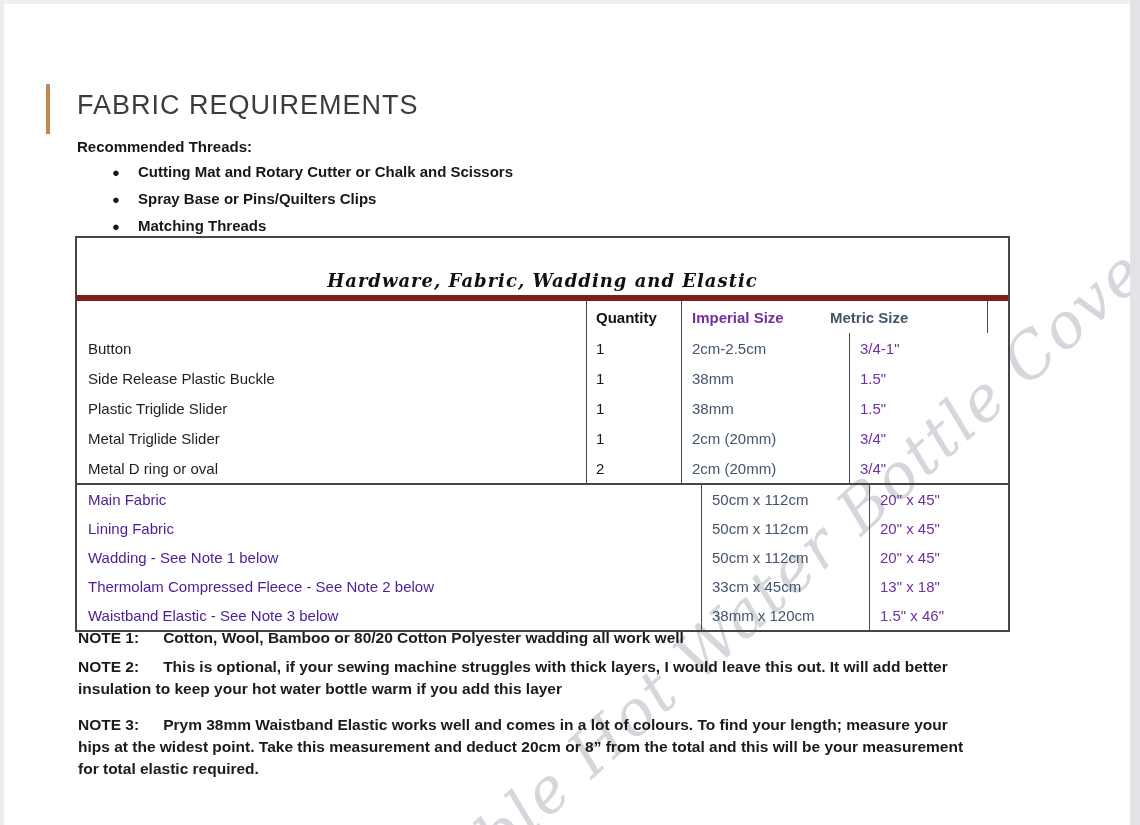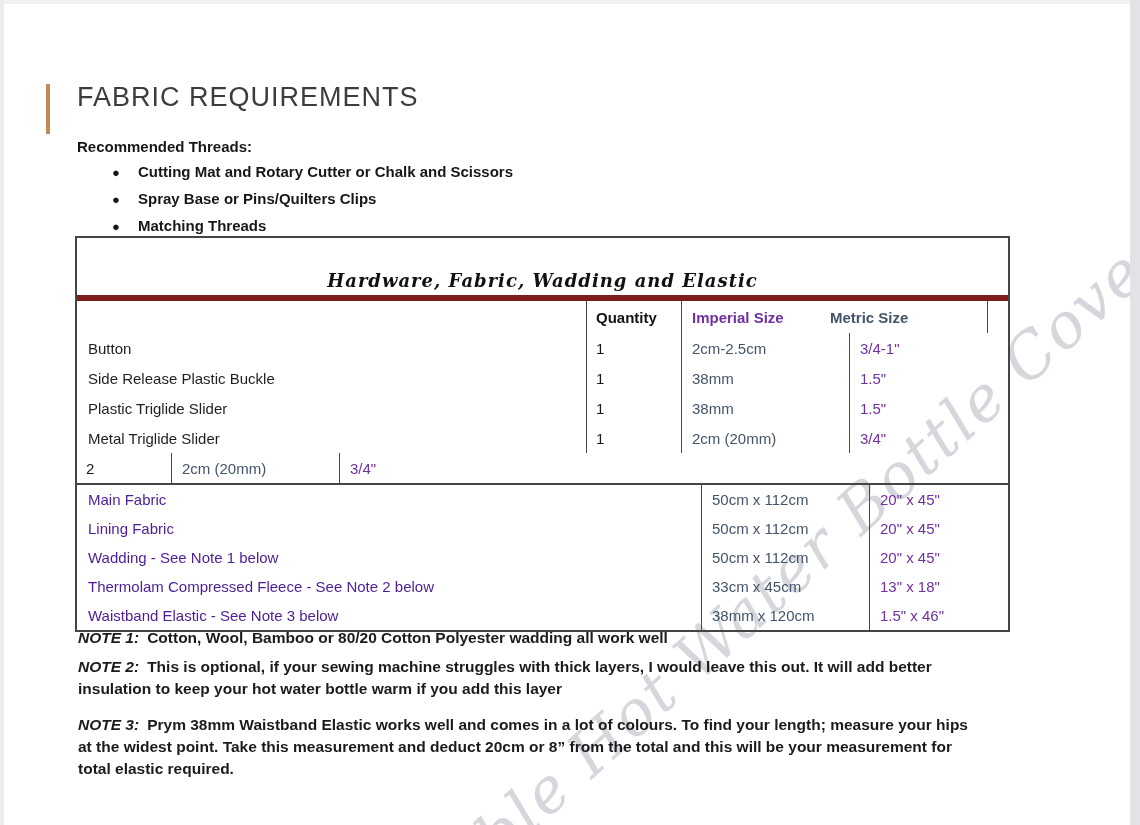--- a/index.html
+++ b/index.html
@@ -29,21 +29,21 @@
     opacity:0.45;
     white-space:nowrap;
     z-index:1;
     pointer-events:none;
   }
 
   .content { position:absolute; inset:0; z-index:2; }
 
   .accent-bar { position:absolute; left:46px; top:84px; width:4px; height:50px; background:#bf8a56; }
   .doc-title {
-    position:absolute; left:77px; top:82px;
+    position:absolute; left:77px; top:90px;
     font-size:27px; letter-spacing:1px; color:#3c3c3c; font-weight:400;
   }
   .supplies-heading { position:absolute; left:77px; top:138px; font-size:15px; font-weight:700; color:#171717; }
   .supplies-list { position:absolute; left:112px; top:163px; }
   .supply-item { display:flex; align-items:flex-start; margin-bottom:8px; font-size:15px; font-weight:700; color:#171717; }
   .bullet { width:26px; font-size:13px; line-height:19px; }
 
   
   .req-table {
     position:absolute; left:75px; top:236px; width:931px;
@@ -69,21 +69,21 @@
   .hdr .c-metric { color:#44546a; }
   .hdr .c-imperial { color:#7030a0; }
   .section2 { border-top:2px solid #454545; }
   .s2 .cell { height:29px; }
   .c-item-wide { width:625px; padding-left:11px; border-right:1.5px solid #4a4a4a; color:#4c1d95; }
 
   
   .notes { position:absolute; left:78px; top:627px; width:902px; font-size:15.5px; font-weight:700; color:#1b1b1b; line-height:22px; }
   .note { margin:0 0 7px 0; }
   .note.last { margin-top:14px; }
-  .note-label { margin-right:8px;font-style:italic; }
+  .note-label { margin-right:24px; }
 </style>
 </head>
 <body>
 
 <div class="edge-top"></div>
 <div class="edge-left"></div>
 <div class="edge-right"></div>
 
 <div class="watermark">able Hot Water Bottle Cover</div>
 
@@ -139,20 +139,21 @@
         <div class="cell c-metric">38mm</div>
         <div class="cell c-imperial">1.5"</div>
       </div>
       <div class="trow">
         <div class="cell c-item">Metal Triglide Slider</div>
         <div class="cell c-qty">1</div>
         <div class="cell c-metric">2cm (20mm)</div>
         <div class="cell c-imperial">3/4"</div>
       </div>
       <div class="trow">
+        <div class="cell c-item">Metal D ring or oval</div>
         <div class="cell c-qty">2</div>
         <div class="cell c-metric">2cm (20mm)</div>
         <div class="cell c-imperial">3/4"</div>
       </div>
     </div>
 
     <div class="s2 section2">
       <div class="trow">
         <div class="cell c-item-wide">Main Fabric</div>
         <div class="cell c-metric">50cm x 112cm</div>

